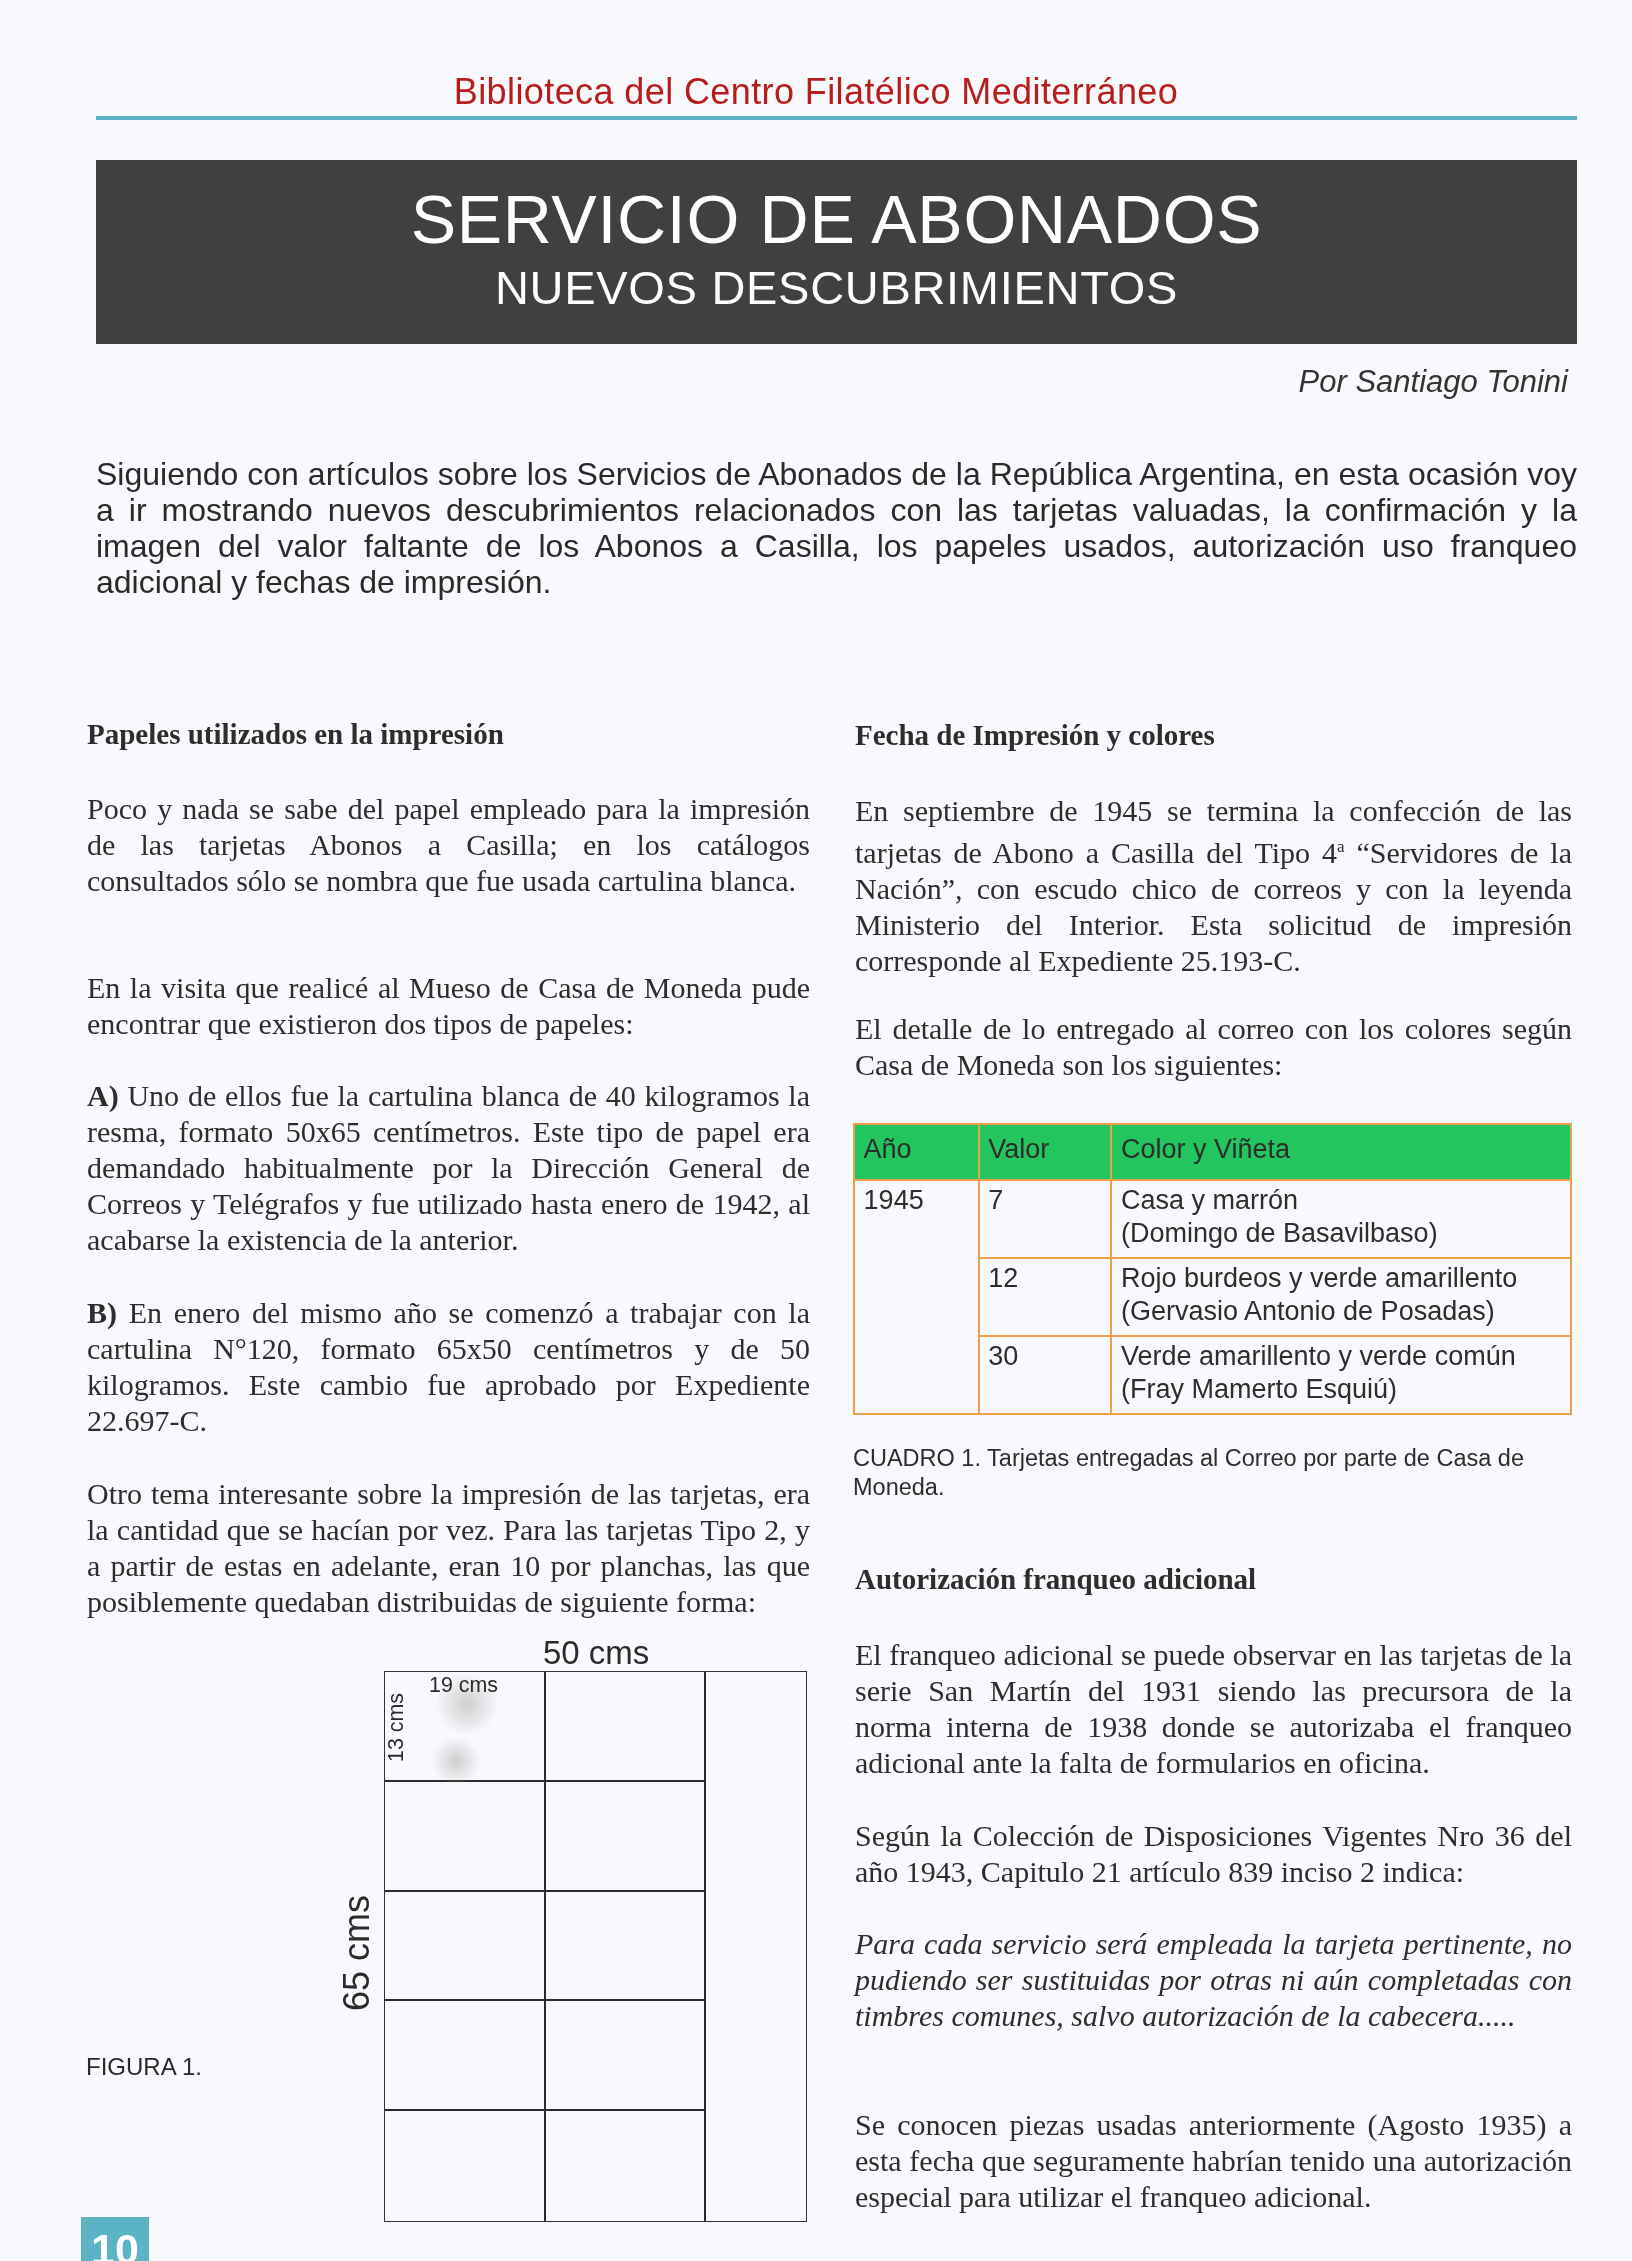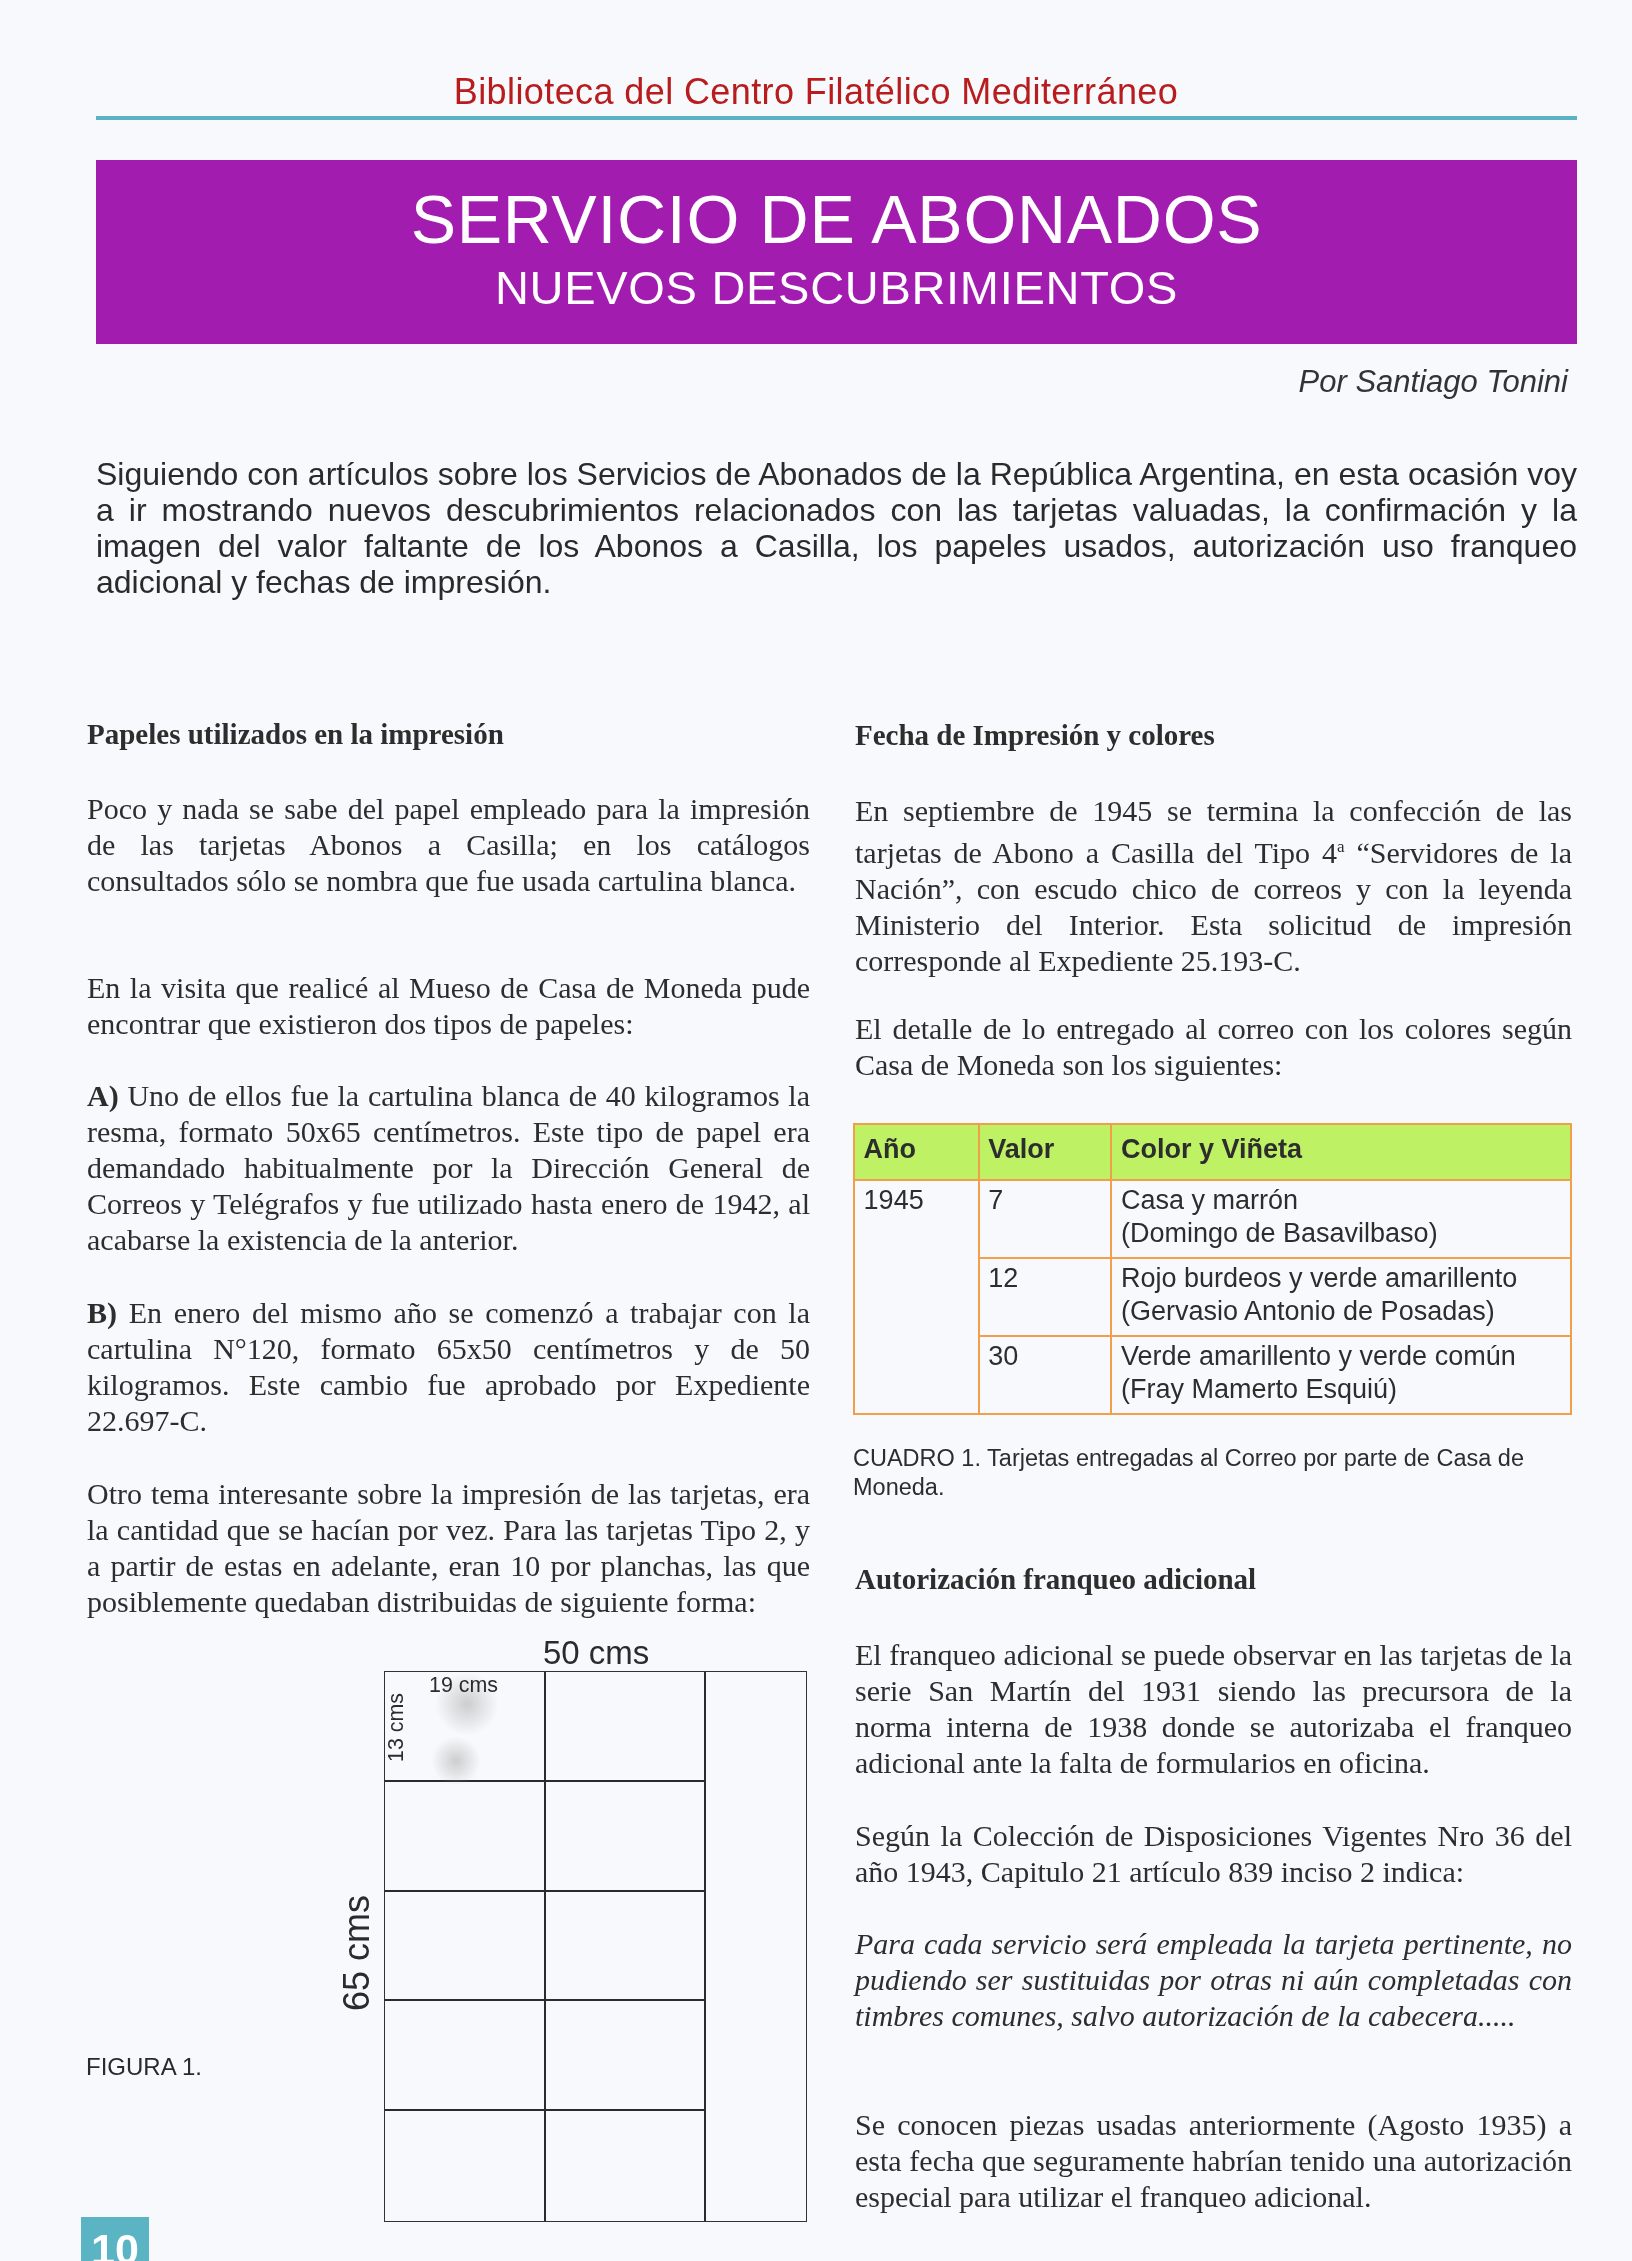--- a/index.html
+++ b/index.html
@@ -8,41 +8,41 @@
     background:#f7f9fc; color:#2b2b2b;
     font-family:"Liberation Serif", serif;
   }
   .abs { position:absolute; }
   .sans { font-family:"Liberation Sans", sans-serif; }
 
   
   .running-head { left:0; width:1632px; top:71px; text-align:center; color:#b91c1c; font-size:36px; letter-spacing:0.4px; }
   .head-rule { left:96px; width:1481px; top:116px; height:4.3px; background:#5ab2c4; }
 
-  .banner { left:96px; top:160px; width:1481px; height:184px; background:#a21caf; color:#fff; text-align:center; }
+  .banner { left:96px; top:160px; width:1481px; height:184px; background:#404040; color:#fff; text-align:center; }
   .banner .t1 { position:absolute; left:0; right:0; top:20px; font-size:68px; letter-spacing:0.7px; }
   .banner .t2 { position:absolute; left:0; right:0; top:100px; font-size:47px; letter-spacing:0.7px; }
 
   .byline { right:64px; top:364px; font-size:31px; font-style:italic; color:#333; }
 
   .intro { left:96px; width:1481px; top:456px; font-size:32px; line-height:36px; text-align:justify; color:#2a2a2a; }
 
   
   .col { position:absolute; font-size:30px; line-height:36px; text-align:justify; color:#2d2d2d; }
   .col-left { left:87px; width:723px; }
   .col-right { left:855px; width:717px; }
   .h { font-weight:bold; font-size:29px; margin:0; }
   .p { margin:0; }
   .p b { font-weight:bold; }
   .it { font-style:italic; }
 
   
   .tbl { position:absolute; left:853px; top:1123px; width:719px; border-collapse:collapse; font-family:"Liberation Sans", sans-serif; font-size:27px; line-height:33px; color:#2d2d2d; }
   .tbl th, .tbl td { border:2.1px solid #f0a04a; vertical-align:top; text-align:left; padding:2.9px 7.1px 7.1px 8.6px; }
-  .tbl th { background:#bef264; font-weight:bold; height:44px; vertical-align:middle; }
+  .tbl th { background:#22c55e; font-weight:normal; height:44px; vertical-align:middle; }
   .caption { position:absolute; left:853px; width:720px; top:1444px; font-family:"Liberation Sans", sans-serif; font-size:23.5px; line-height:28.5px; color:#2d2d2d; }
 
   
   .fig-label-top { left:543px; top:1634px; font-size:33px; }
   .fig-outer { left:384px; top:1671px; width:423px; height:551px; border:1.4px solid #333; box-sizing:border-box; }
   .fig-cells { position:absolute; left:0; top:0; width:321px; height:100%; display:grid; grid-template-columns:1fr 1fr; grid-template-rows:repeat(5,1fr); }
   .fig-cell { border-right:2.1px solid #2b2b2b; border-bottom:2.1px solid #2b2b2b; box-sizing:border-box; }
   .fig-cell.lastrow { border-bottom:none; }
   .small-h { left:429px; top:1673px; font-size:21.4px; }
   .rot { display:inline-block; transform:rotate(-90deg); transform-origin:center; white-space:nowrap; }

